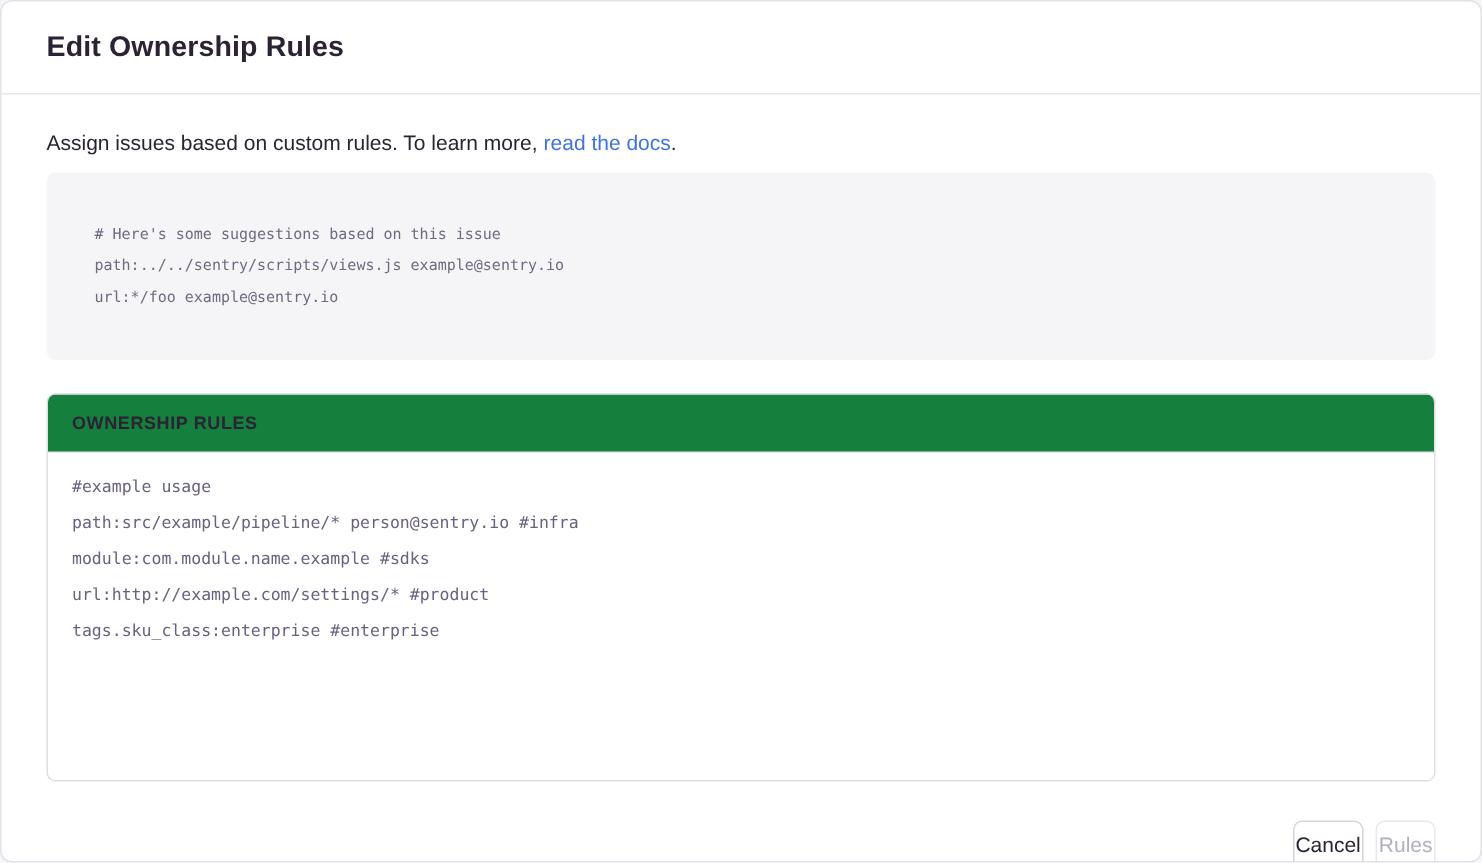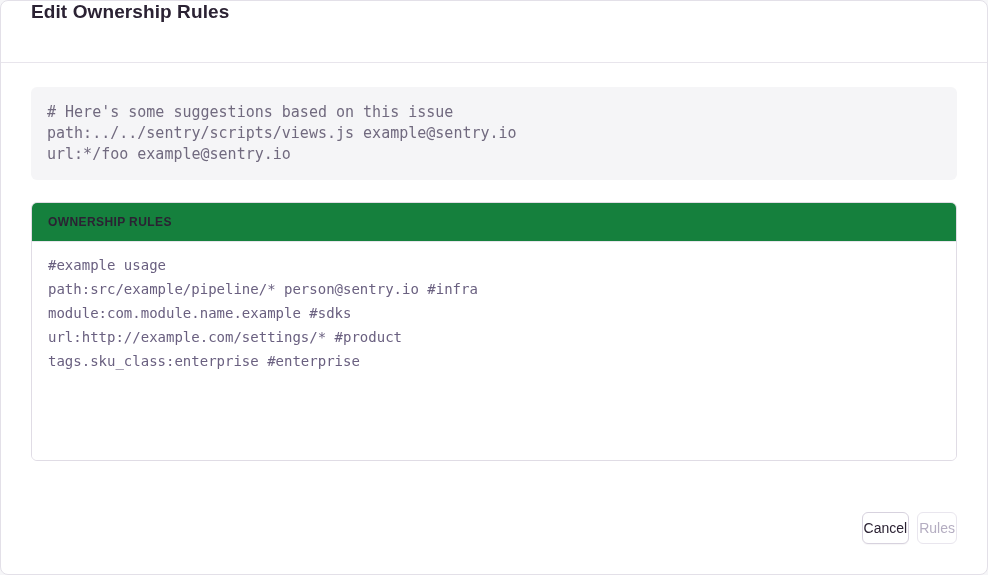--- a/index.html
+++ b/index.html
@@ -17,20 +17,21 @@
     background: #ffffff;
     border: 1px solid #e3e0e8;
     border-radius: 8px;
     overflow: hidden;
     display: flex;
     flex-direction: column;
   }
   .modal-header {
     flex: 0 0 62px;
     display: flex;
+    align-items: center;
     padding: 0 30px;
     border-bottom: 1px solid #e8e5ec;
   }
   .modal-title {
     font-size: 19px;
     font-weight: 700;
     color: #2b2233;
     letter-spacing: 0.1px;
   }
   .modal-body {
@@ -50,23 +51,23 @@
     margin-left: 4px;
   }
   .suffix { color: #2b2233; }
   .suggestions {
     background: #f5f5f7;
     border-radius: 6px;
     padding: 15px 16px;
     margin: 0 0 22px 0;
   }
   .suggestions pre {
-    margin: 0;
+    margin: 16px;
     font-family: "DejaVu Sans Mono", monospace;
-    font-size: 15px;
+    font-size: 10px;
     line-height: 21px;
     color: #716a7f;
     white-space: pre;
   }
   .panel {
     border: 1px solid #e0dce5;
     border-radius: 6px;
     overflow: hidden;
     background: #ffffff;
   }
@@ -83,21 +84,21 @@
   .rules-editor {
     display: block;
     width: 100%;
     height: 218px;
     border: 0;
     outline: none;
     resize: none;
     padding: 11px 16px;
     background: #ffffff;
     font-family: "DejaVu Sans Mono", monospace;
-    font-size: 14px;
+    font-size: 11px;
     line-height: 24px;
     color: #6a6080;
     white-space: pre;
     overflow: auto;
   }
   .modal-footer {
     flex: 0 0 auto;
     display: flex;
     justify-content: flex-end;
     align-items: center;
@@ -130,20 +131,21 @@
 <body>
 
 <div class="modal">
 
   <div class="modal-header">
     <span class="modal-title">Edit Ownership Rules</span>
   </div>
 
   <div class="modal-body">
 
+    <p class="description"><span>Assign issues based on custom rules. To learn more,</span><a class="doc-link">read the docs</a><span class="suffix">.</span></p>
 
     <div class="suggestions">
       <pre># Here's some suggestions based on this issue
 path:../../sentry/scripts/views.js example@sentry.io
 url:*/foo example@sentry.io</pre>
     </div>
 
     <div class="panel">
       <div class="panel-header">OWNERSHIP RULES</div>
       <textarea class="rules-editor" spellcheck="false" style="">#example usage

